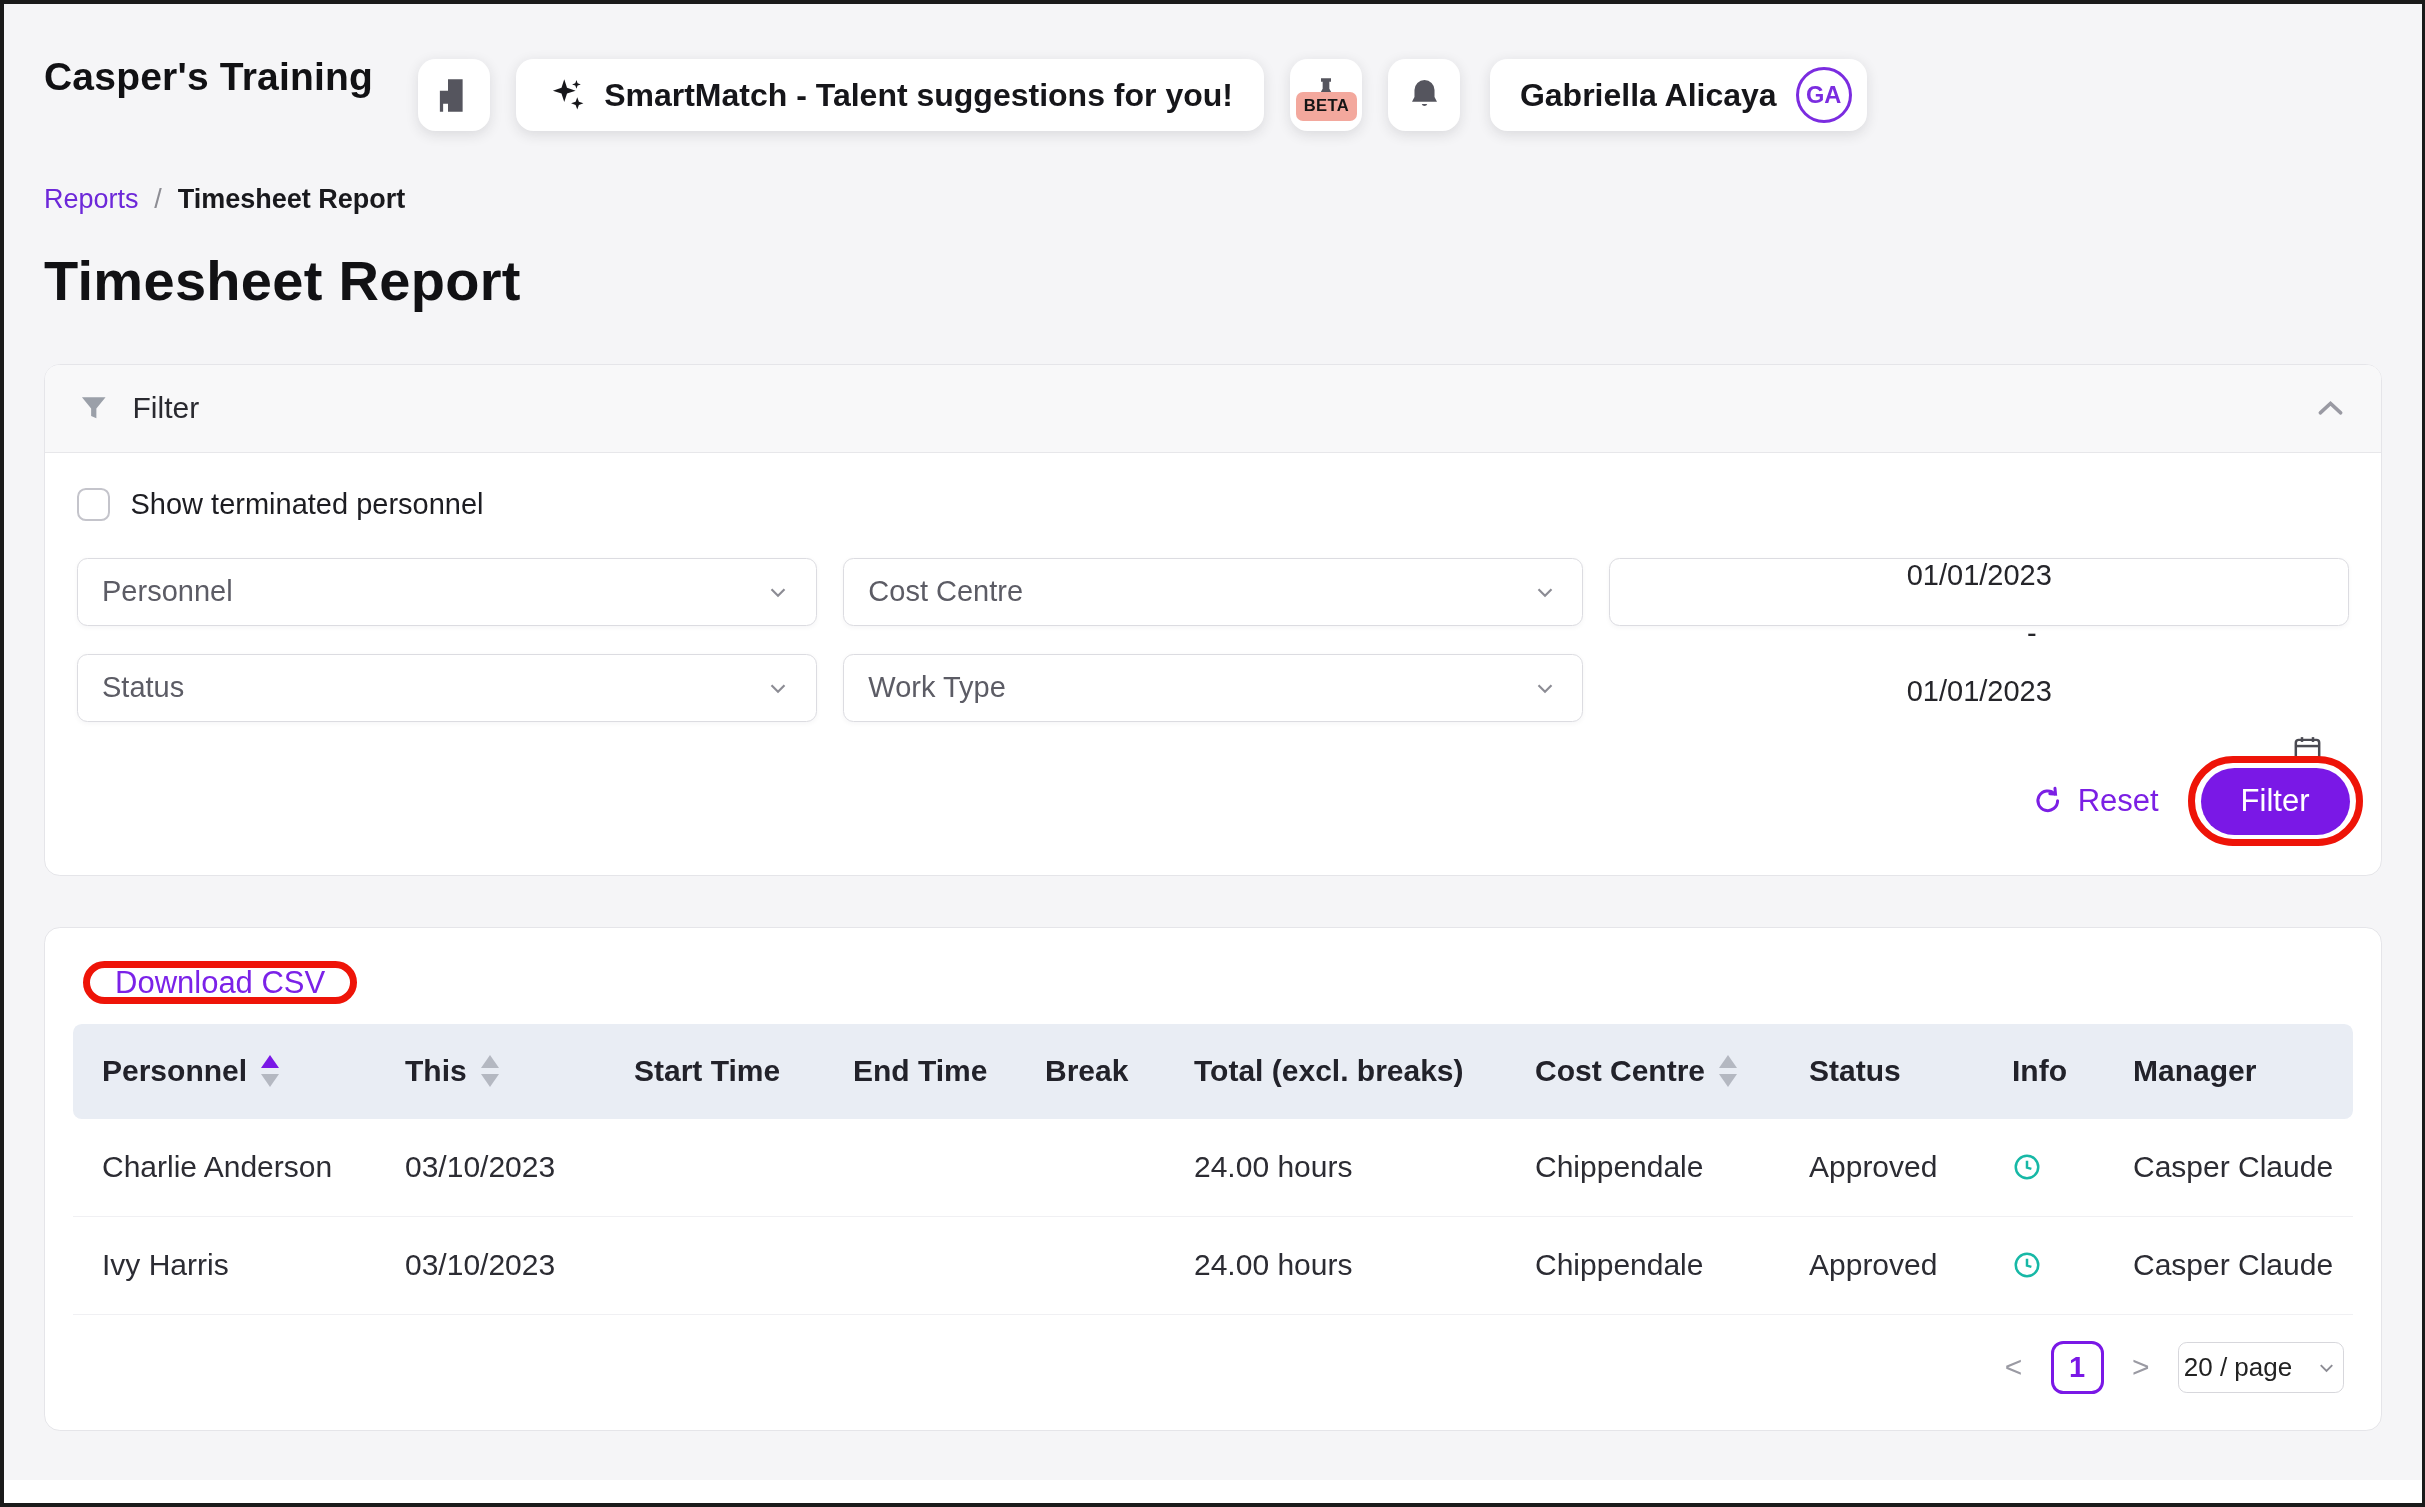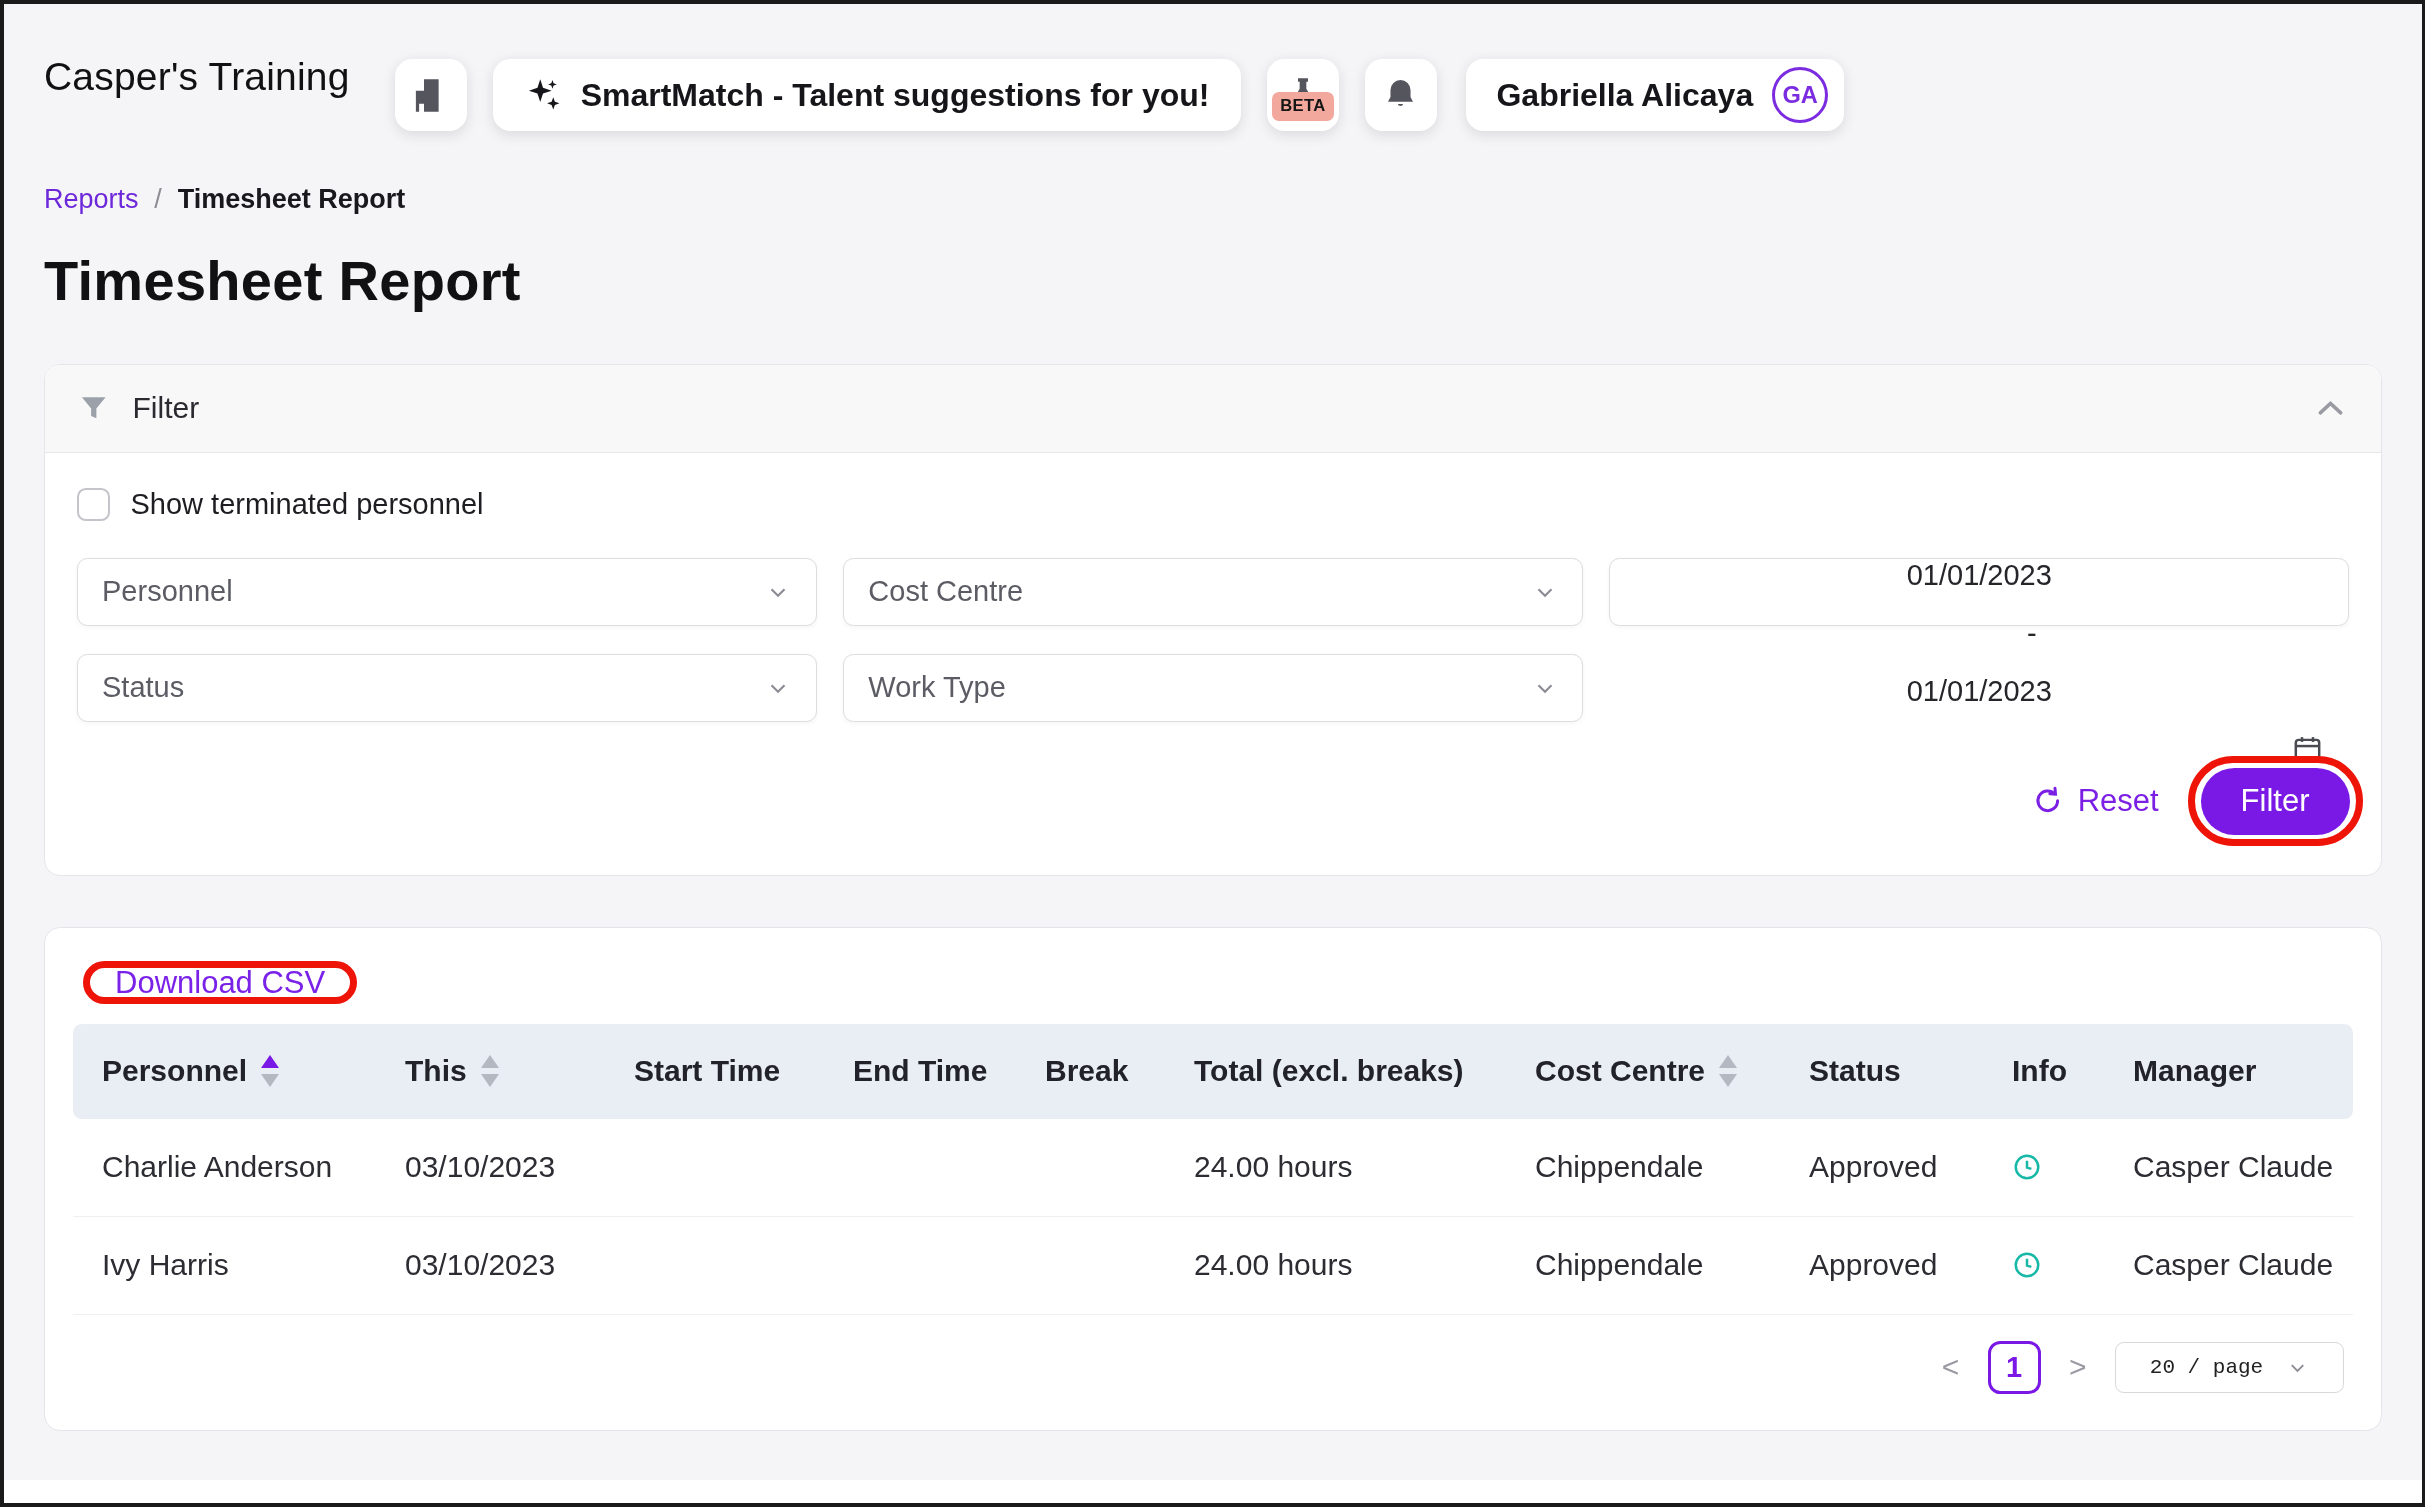--- a/index.html
+++ b/index.html
@@ -7,21 +7,21 @@
   body {
     font-family:"Liberation Sans", sans-serif;
     background:#f5f5f7;
     border:4.4px solid #1a1a1a;
     position:relative;
     overflow:hidden;
     color:#26262b;
   }
   
   .topbar { display:flex; align-items:center; padding:19px 40px 17.5px 40px; gap:26px; }
-  .brand { font-size:39px; font-weight:400; color:#111114; letter-spacing:0.2px; white-space:nowrap; margin-right:19px; }
+  .brand { font-size:39px; font-weight:700; color:#111114; letter-spacing:0.2px; white-space:nowrap; margin-right:19px; }
   .search-box {
     width:700px; height:72px; background:#fff; border:1.8px solid #dededf;
     border-radius:17.5px; display:flex; align-items:center; padding:0 23px; gap:15.8px;
     box-shadow:0 2.6px 8.8px rgba(30,30,40,.06);
   }
   .search-box input { border:none; outline:none; font-size:31.5px; color:#3c3c42; width:100%; background:transparent; font-family:inherit; }
   .search-box input::placeholder { color:#8e8e96; }
   .icon-btn {
     height:72px; min-width:72px; background:#fff; border-radius:17.5px;
     display:flex; align-items:center; justify-content:center;
@@ -84,21 +84,21 @@
   .th { font-size:30px; font-weight:700; color:#22222a; display:flex; align-items:center; gap:14px; }
   .sort { display:flex; flex-direction:column; gap:5.3px; cursor:pointer; }
   .tri-up { width:0; height:0; border-left:9.6px solid transparent; border-right:9.6px solid transparent; border-bottom:13px solid #b4b8c1; }
   .tri-down { width:0; height:0; border-left:9.6px solid transparent; border-right:9.6px solid transparent; border-top:13px solid #b4b8c1; }
   .tri-up.active { border-bottom-color:#7a18e6; }
   .trow { height:98px; font-size:30px; color:#2c2c33; border-bottom:0.9px solid #f0f0f3; }
   .trow:last-of-type { border-bottom:none; }
   .pagination { display:flex; align-items:center; justify-content:flex-end; gap:23px; margin:26px 8.8px 12.3px 0; }
   .pg-arrow { color:#9a9aa3; font-size:30px; cursor:pointer; padding:0 5.3px; }
   .pg-current { width:53px; height:53px; border:3.5px solid #7a18e6; border-radius:12.3px; color:#7a18e6; font-weight:700; font-size:29px; display:flex; align-items:center; justify-content:center; cursor:pointer; }
-  .pg-size { height:51px; border:1.8px solid #d7d7dc; border-radius:8.8px; display:flex; align-items:center; gap:23px; padding:0 34px; font-size:21px; color:#222; background:#fff; cursor:pointer;font-family:Liberation Mono, monospace; }
+  .pg-size { height:51px; border:1.8px solid #d7d7dc; border-radius:8.8px; display:flex; align-items:center; gap:23px; padding:0 5px; font-size:26px; color:#222; background:#fff; cursor:pointer; }
   
   .footer { text-align:right; padding:0 46px 0 0; margin-top:79px; }
   .footer-line1 { font-size:23.6px; color:#55555c; }
   .footer-line1 a, .footer-sep { color:#8b3df0; text-decoration:none; cursor:pointer; }
   .footer-sep { margin:0 8.8px; }
   .bottom-strip { position:absolute; left:0; right:0; bottom:0; height:23px; background:#fff; }
   svg { display:block; }
 </style>
 </head>
 <body>

